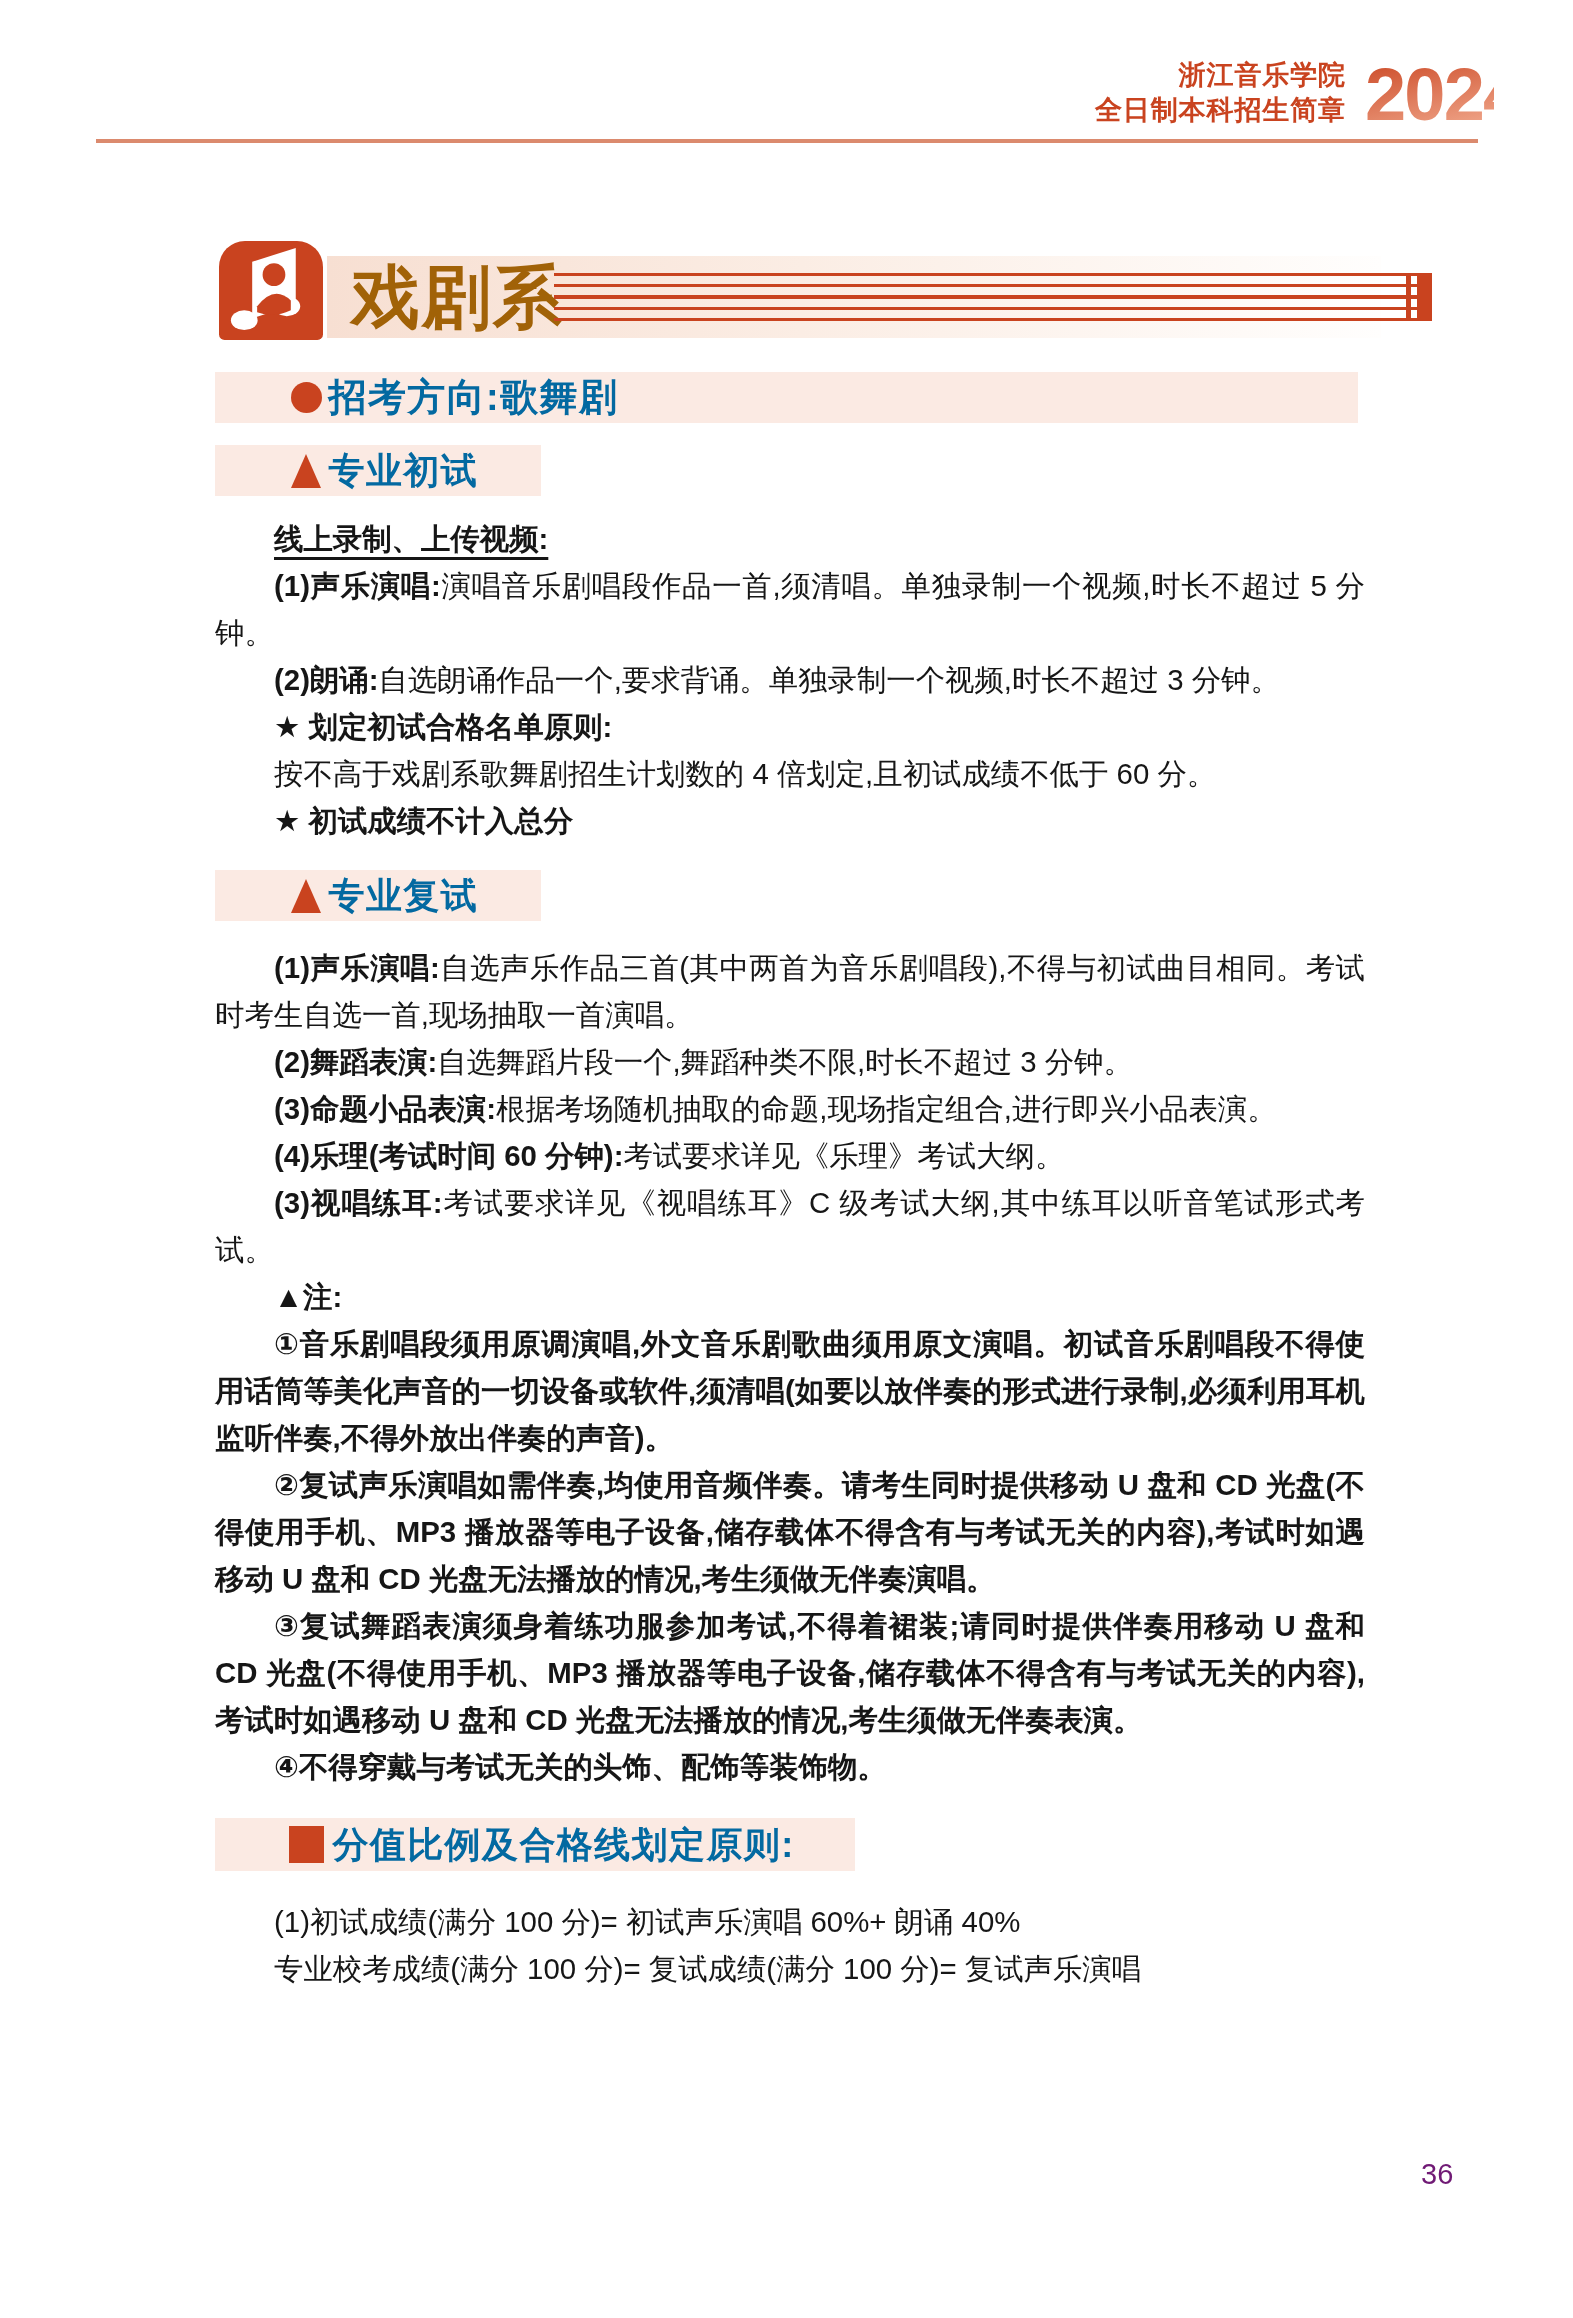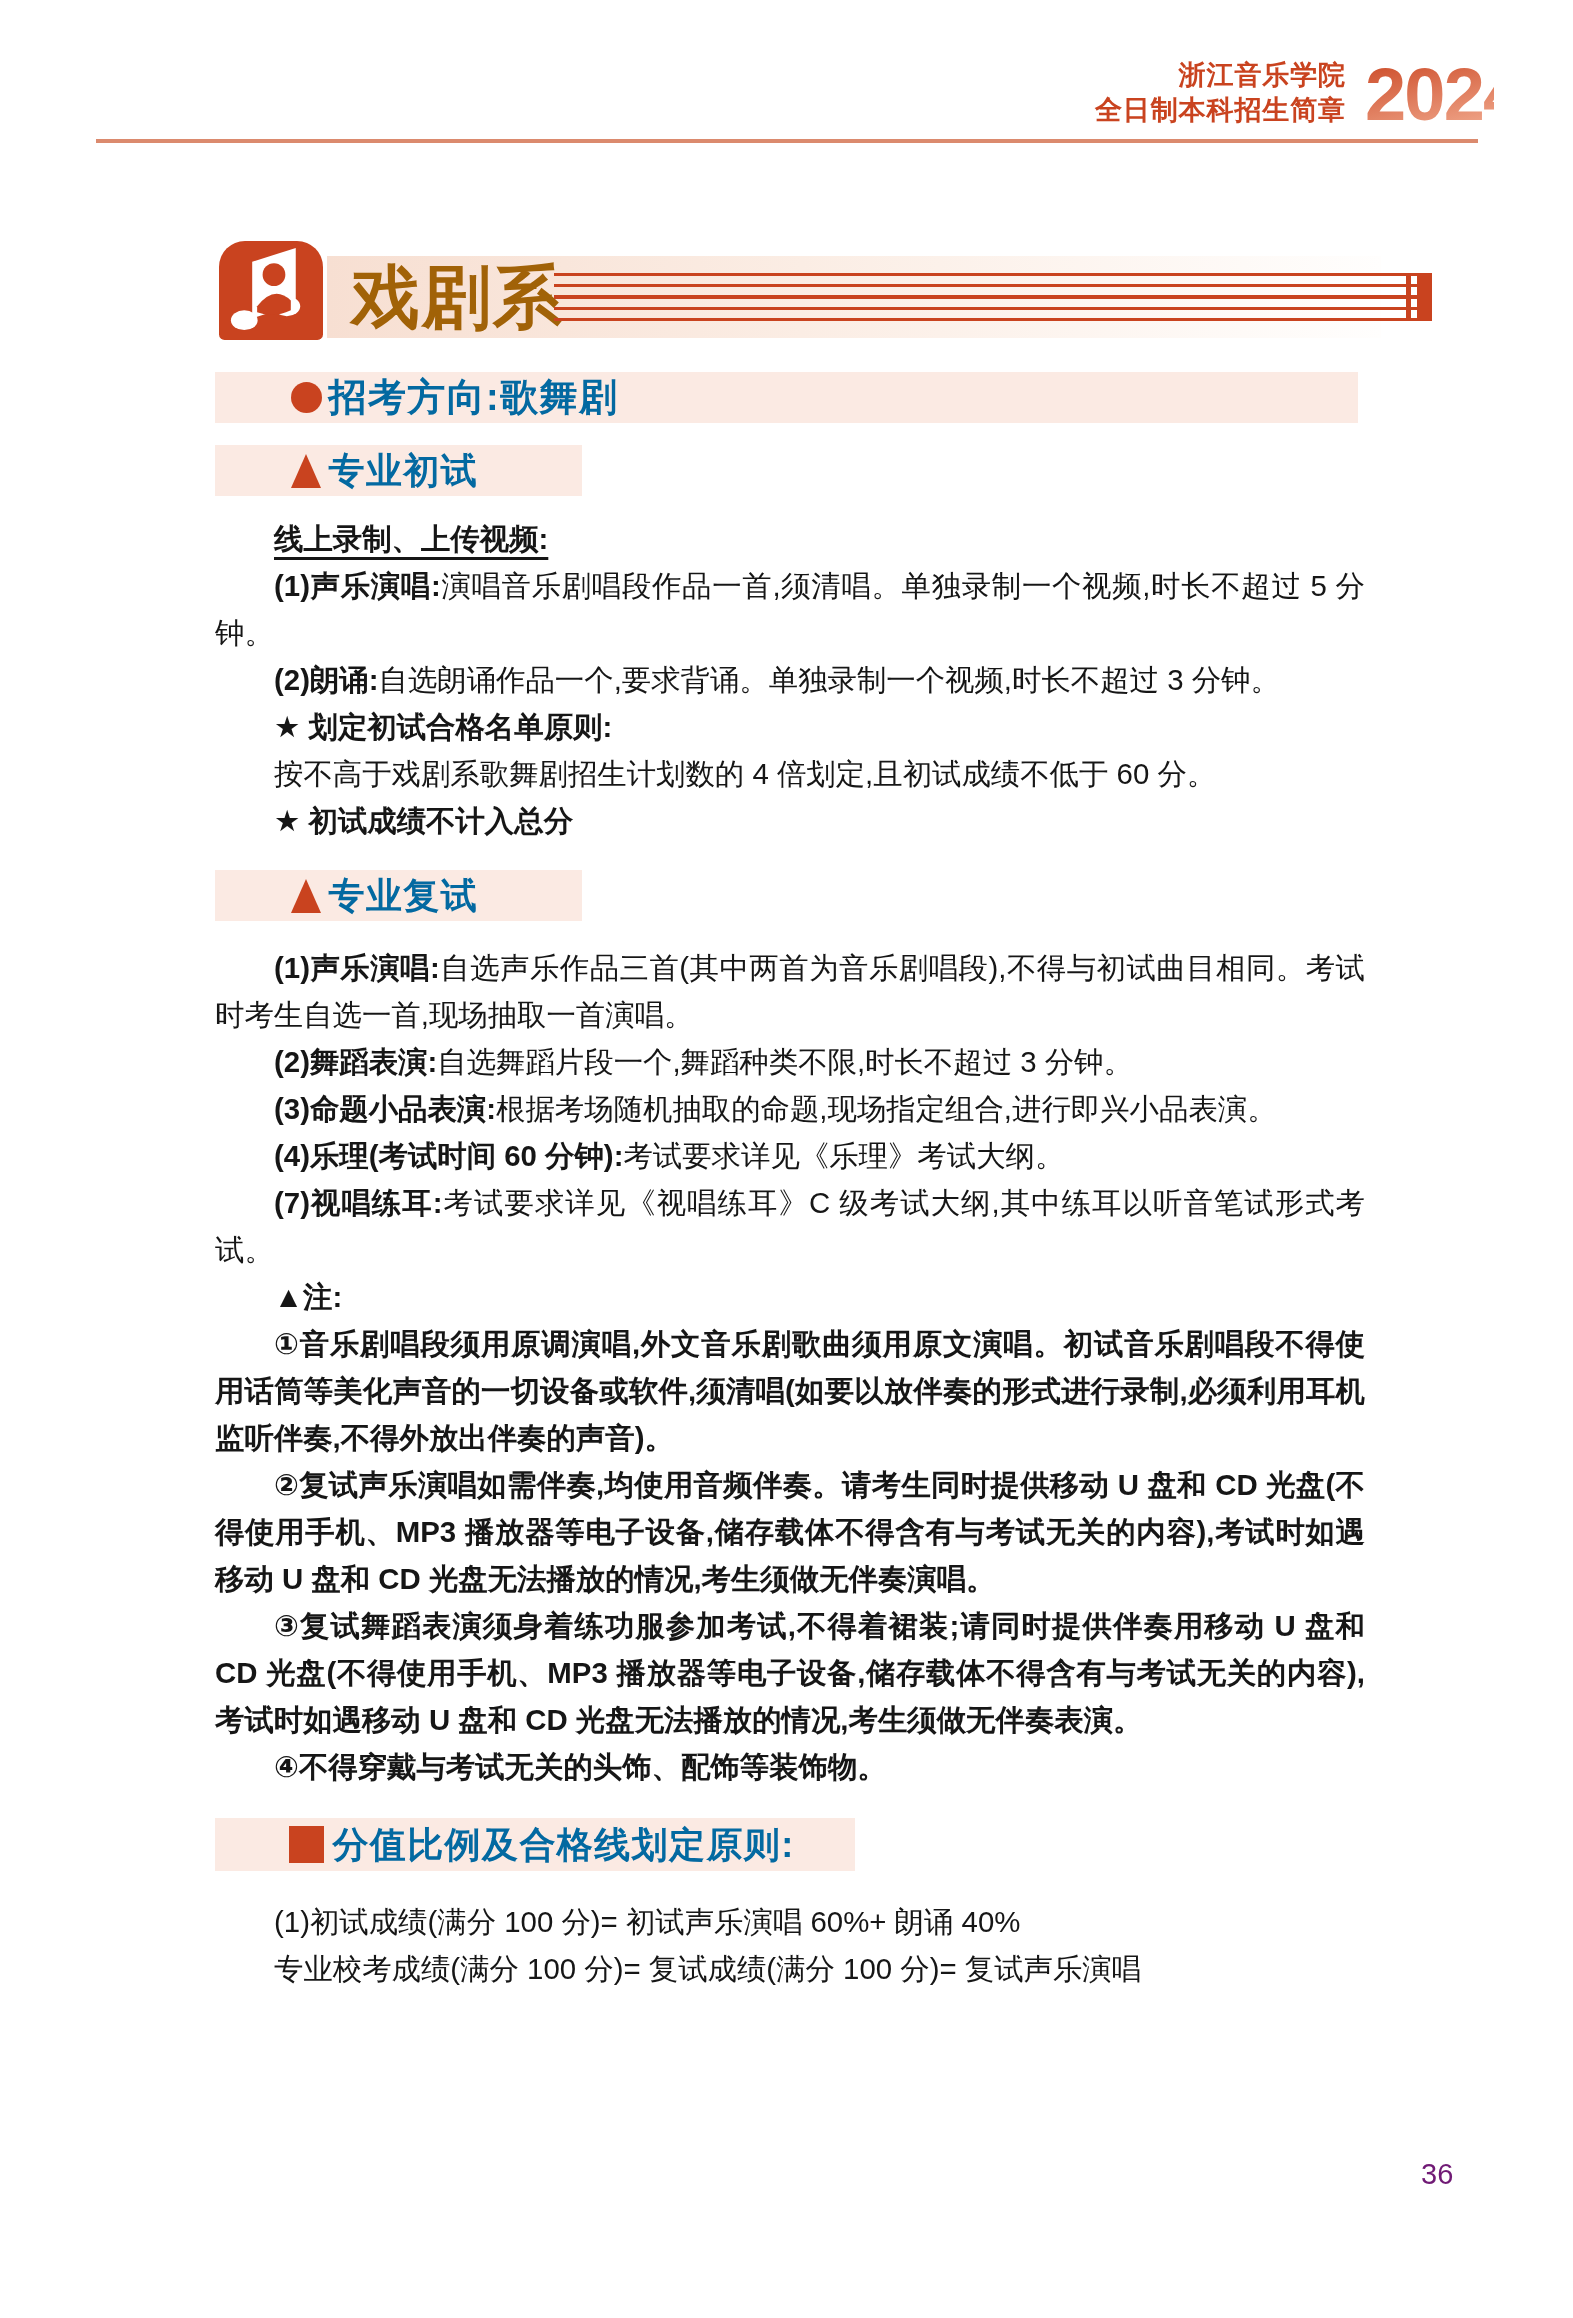--- a/index.html
+++ b/index.html
@@ -68,21 +68,21 @@
     box-sizing:border-box; padding-left:76px;
   }
   .bullet-circle{
     width:31px;height:31px;border-radius:50%;
     background:#C9431F; flex:0 0 auto; margin-right:6.5px;
   }
   .band-title{
     color:#0369a1; font-weight:bold; font-size:38px; letter-spacing:1.4px; white-space:nowrap;
   }
   .band-sub{
-    width:367px; height:51px;
+    width:326px; height:51px;
     background:#FBEAE3;
     display:flex; align-items:center;
     box-sizing:border-box; padding-left:76px;
     margin-top:22.4px;
   }
   .bullet-triangle{
     width:0;height:0; flex:0 0 auto;
     border-left:15.4px solid transparent;
     border-right:15.4px solid transparent;
     border-bottom:34px solid #C9431F;
@@ -195,21 +195,21 @@
     </div>
 
     <p class="items-start"><span class="lbl">(1)声乐演唱:</span><span>自选声乐作品三首(其中两首为音乐剧唱段),不得与初试曲目相同。考试时考生自选一首,现场抽取一首演唱。</span></p>
 
     <p><span class="lbl">(2)舞蹈表演:</span><span>自选舞蹈片段一个,舞蹈种类不限,时长不超过 3 分钟。</span></p>
 
     <p><span class="lbl">(3)命题小品表演:</span><span>根据考场随机抽取的命题,现场指定组合,进行即兴小品表演。</span></p>
 
     <p><span class="lbl">(4)乐理(考试时间 60 分钟):</span><span>考试要求详见《乐理》考试大纲。</span></p>
 
-    <p><span class="lbl">(7)视唱练耳:</span><span>考试要求详见《视唱练耳》C 级考试大纲,其中练耳以听音笔试形式考试。</span></p>
+    <p><span class="lbl">(3)视唱练耳:</span><span>考试要求详见《视唱练耳》C 级考试大纲,其中练耳以听音笔试形式考试。</span></p>
 
     <p class="note">▲注:</p>
 
     <p class="note">①音乐剧唱段须用原调演唱,外文音乐剧歌曲须用原文演唱。初试音乐剧唱段不得使用话筒等美化声音的一切设备或软件,须清唱(如要以放伴奏的形式进行录制,必须利用耳机监听伴奏,不得外放出伴奏的声音)。</p>
     <p class="note">②复试声乐演唱如需伴奏,均使用音频伴奏。请考生同时提供移动 U 盘和 CD 光盘(不得使用手机、MP3 播放器等电子设备,储存载体不得含有与考试无关的内容),考试时如遇移动 U 盘和 CD 光盘无法播放的情况,考生须做无伴奏演唱。</p>
     <p class="note">③复试舞蹈表演须身着练功服参加考试,不得着裙装;请同时提供伴奏用移动 U 盘和 CD 光盘(不得使用手机、MP3 播放器等电子设备,储存载体不得含有与考试无关的内容),考试时如遇移动 U 盘和 CD 光盘无法播放的情况,考生须做无伴奏表演。</p>
     <p class="note">④不得穿戴与考试无关的头饰、配饰等装饰物。</p>
 
     <div class="band-score">
       <span class="bullet-square"></span>

